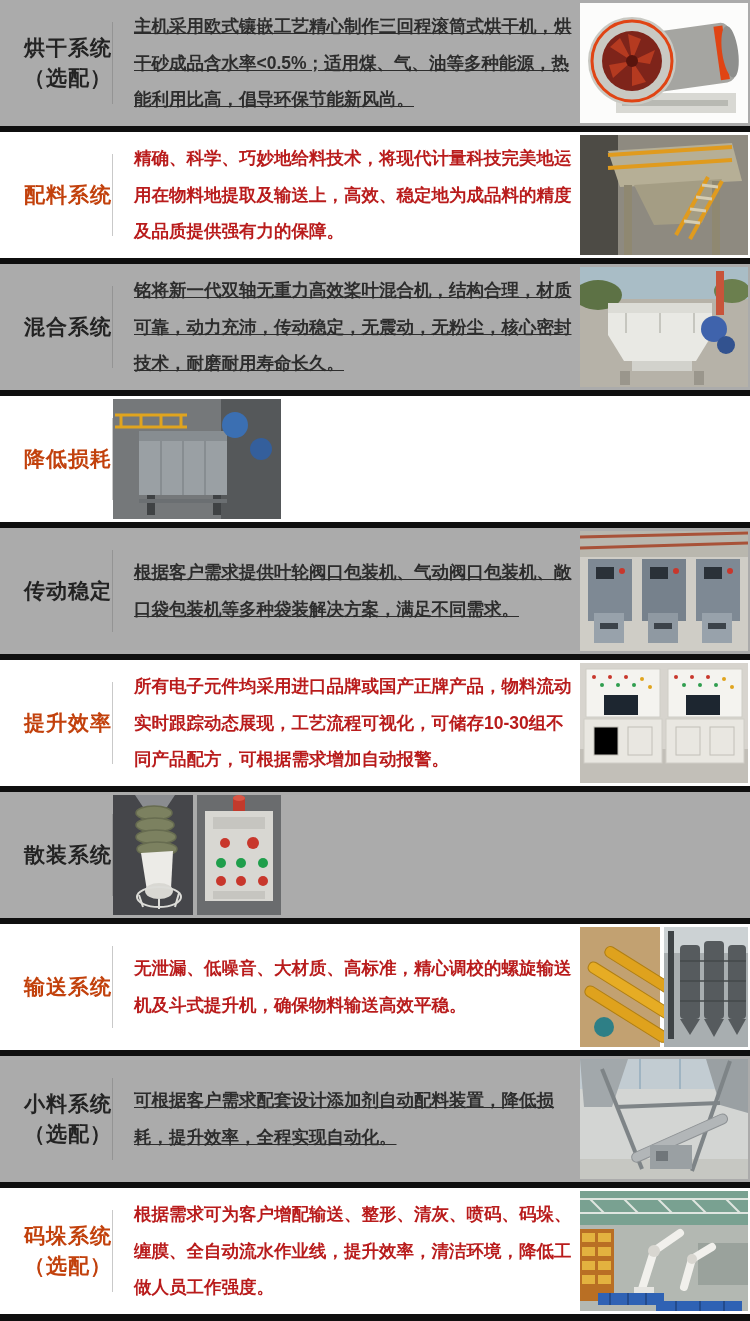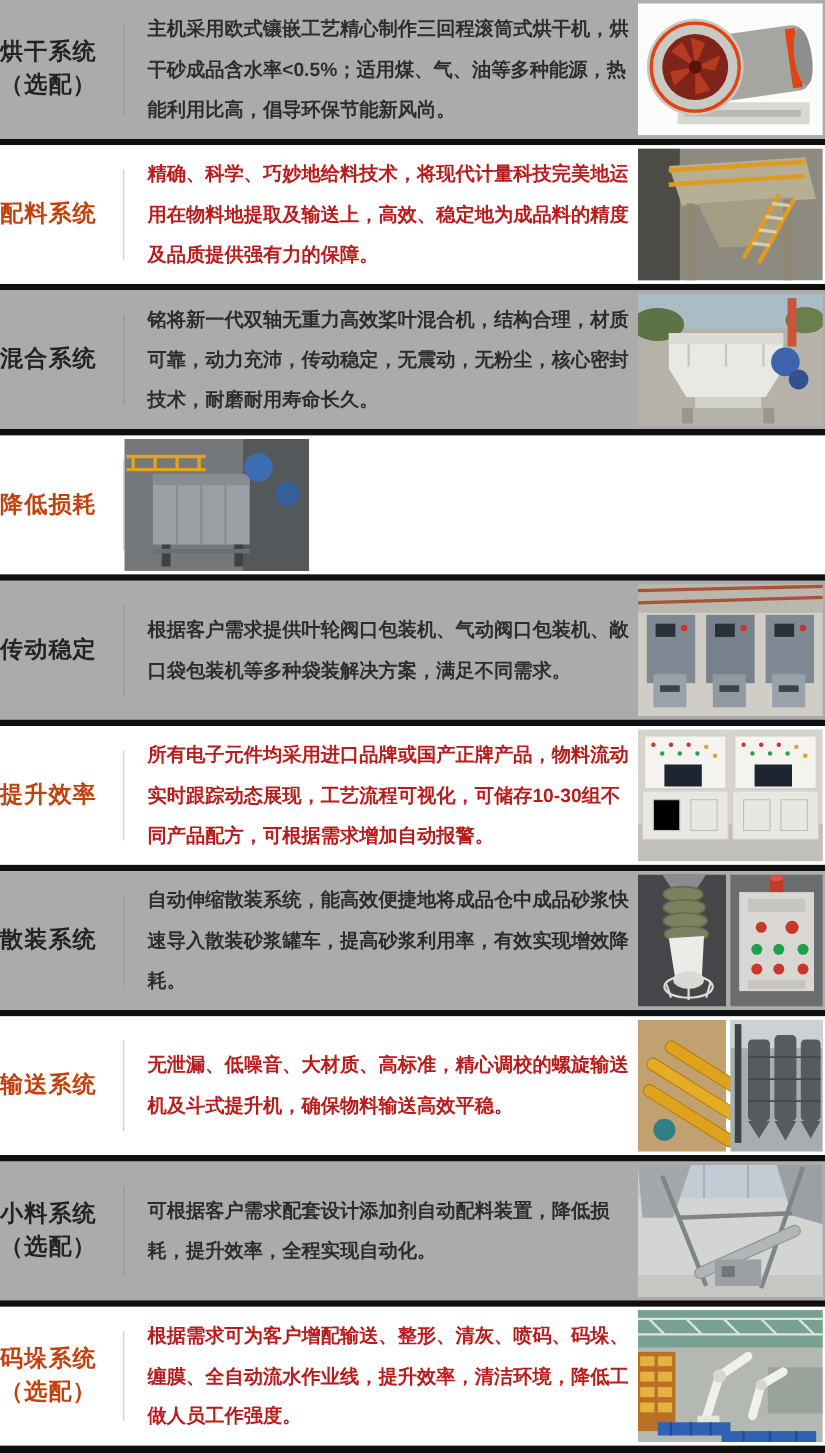--- a/index.html
+++ b/index.html
@@ -3,30 +3,30 @@
 <meta charset="utf-8">
 <style>
   html,body{margin:0;padding:0;background:#ffffff;}
   body{width:750px;font-family:"Liberation Sans","DejaVu Sans",sans-serif;}
   #page{width:750px;}
   .row{position:relative;height:126px;display:flex;align-items:center;overflow:hidden;}
   .row.gray{background:#ababab;}
   .row.white{background:#ffffff;}
   .sep{height:6px;background:#0f0f0f;}
   .sep.last{height:7px;}
-  .label-col{flex:0 0 112px;text-align:left;}
+  .label-col{flex:0 0 112px;text-align:right;}
   .label{font-size:21px;font-weight:bold;line-height:1.45;letter-spacing:1px;}
   .label span{display:block;}
   .label span:empty{display:none;}
   .label.red{color:#c2410c;}
   .label.black{color:#232323;}
   .divider{flex:0 0 1px;width:1px;height:82px;background:#c9c9c9;}
   .row.gray .divider{background:#949494;}
   .desc{flex:1;padding:0 8px 0 21px;font-size:17.5px;font-weight:bold;color:#b91c1c;line-height:2.1;}
-  .row.gray .desc{color:#2d2d2d;}
+  .row.gray .desc{color:#2d2d2d;text-decoration:underline;}
   .photo{flex:0 0 168px;height:120px;margin:3px 2px 3px 0;position:relative;}
   .photo svg{display:block;width:168px;height:120px;}
 </style>
 </head>
 <body>
 
 <div id="page">
 
   <section class="row gray">
     <div class="label-col">
@@ -260,21 +260,20 @@
   <div class="sep"></div>
 
   <section class="row gray">
     <div class="label-col">
       <div class="label black">
         <span>散装系统</span>
 
       </div>
     </div>
     <div class="divider"></div>
-    <div class="desc">自动伸缩散装系统，能高效便捷地将成品仓中成品砂浆快速导入散装砂浆罐车，提高砂浆利用率，有效实现增效降耗。</div>
     <div class="photo">
       <svg viewBox="0 0 168 120">
         <rect width="80" height="120" fill="#45464a"></rect>
         <polygon points="22,0 62,0 54,12 30,12" fill="#8a8c90"></polygon>
         <g fill="#7c8160" stroke="#676c50" stroke-width="1.5">
           <ellipse cx="41" cy="18" rx="18" ry="7"></ellipse>
           <ellipse cx="42" cy="30" rx="19" ry="7"></ellipse>
           <ellipse cx="43" cy="42" rx="20" ry="7"></ellipse>
           <ellipse cx="44" cy="54" rx="20" ry="7"></ellipse>
         </g>

